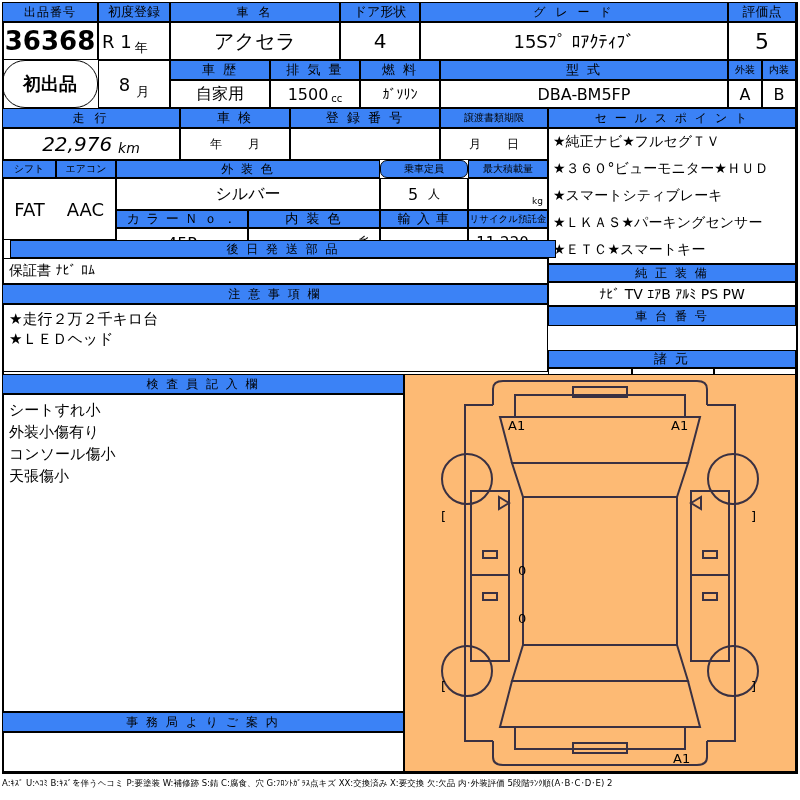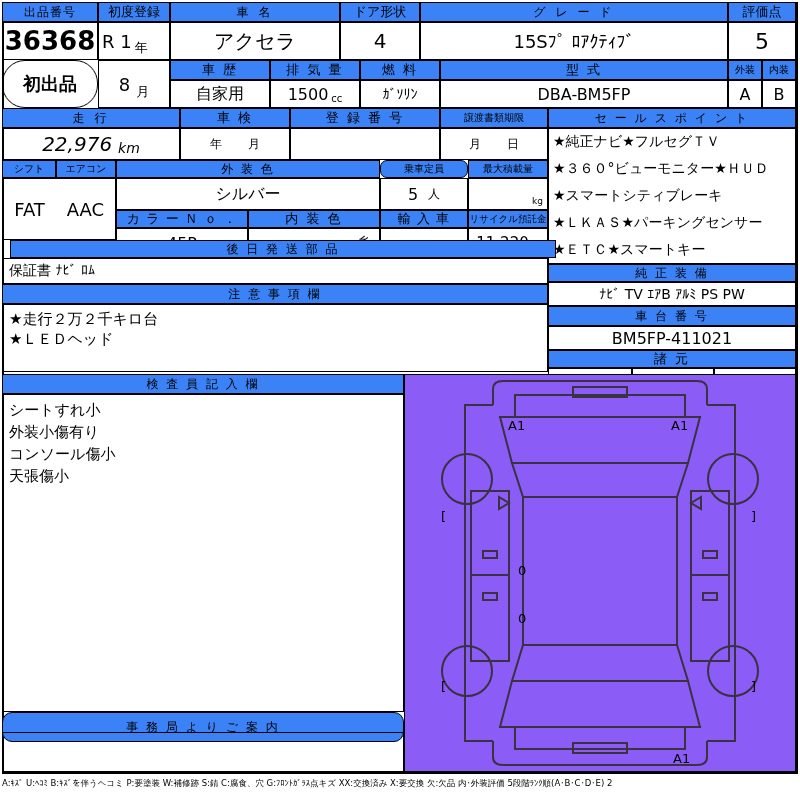--- a/index.html
+++ b/index.html
@@ -26,21 +26,21 @@
   .t18{font-size:18px;}
   .t20{font-size:20px;}
   .t22{font-size:22px;}
   .t26{font-size:26px;}
   .sp1{letter-spacing:1px;}
   .sp2{letter-spacing:2px;}
   .sp3{letter-spacing:3px;}
   .b{font-weight:bold;}
   .outer{position:absolute;left:2px;top:2px;width:796px;height:772px;border:2px solid #000;box-sizing:border-box;}
   .footer{position:absolute;left:2px;top:778px;width:796px;font-size:8.5px;letter-spacing:0px;white-space:nowrap;}
-  .diagram{position:absolute;left:404px;top:374px;width:392px;height:398px;box-sizing:border-box;border:1px solid #000;background:#8b5cf6;}
+  .diagram{position:absolute;left:404px;top:374px;width:392px;height:398px;box-sizing:border-box;border:1px solid #000;background:#fdba74;}
   svg{display:block;}
 </style>
 </head>
 <body>
 
 <div class="sheet">
 
   <div class="outer"></div>
 
   <div class="bx hdr c t12 sp1" style="left:2px;top:2px;width:96px;height:20px;">
@@ -267,23 +267,20 @@
   <div class="bx hdr c t12 sp2" style="left:2px;top:284px;width:546px;height:20px;">
       <span>注 意 事 項 欄</span>
     </div>
   <div class="bx" style="left:2px;top:304px;width:546px;height:68px;padding:4px 0 0 6px;">
     <div class="t15" style="line-height:20px;">★走行２万２千キロ台</div>
     <div class="t15" style="line-height:20px;">★ＬＥＤヘッド</div>
   </div>
 
   <div class="bx hdr c t12 sp2" style="left:548px;top:306px;width:248px;height:20px;">
       <span>車 台 番 号</span>
-    </div>
-  <div class="bx c t16" style="left:548px;top:326px;width:248px;height:24px;">
-      <span>BM5FP-411021</span>
     </div>
   <div class="bx hdr c t11 sp2" style="left:548px;top:350px;width:248px;height:18px;">
       <span>諸 元</span>
     </div>
   <div class="bx c t12" style="left:548px;top:368px;width:84px;height:24px;">
     <span class="t10" style="padding-right:6px;">長さ</span>
     <span class="t13">458</span>
   </div>
   <div class="bx c t12" style="left:632px;top:368px;width:82px;height:24px;">
     <span class="t10" style="padding-right:6px;">幅</span>
@@ -297,21 +294,21 @@
   <div class="bx" style="left:2px;top:394px;width:402px;height:318px;padding:4px 0 0 6px;">
     <div class="t15" style="line-height:22px;">シートすれ小</div>
     <div class="t15" style="line-height:22px;">外装小傷有り</div>
     <div class="t15" style="line-height:22px;">コンソール傷小</div>
     <div class="t15" style="line-height:22px;">天張傷小</div>
   </div>
   <div class="bx hdr c t12 sp2" style="left:2px;top:374px;width:402px;height:20px;">
       <span>検 査 員 記 入 欄</span>
     </div>
 
-  <div class="bx hdr c t12 sp2" style="left:2px;top:712px;width:402px;height:30px;border-radius:10px;">
+  <div class="bx hdr c t12 sp2" style="left:2px;top:712px;width:402px;height:20px;">
       <span>事 務 局 よ り ご 案 内</span>
     </div>
   <div class="bx" style="left:2px;top:732px;width:402px;height:40px;"></div>
 
   <div class="diagram">
     <svg width="390" height="396" viewBox="0 0 390 396">
       <g fill="none" stroke="#3a3142" stroke-width="2">
 
         <path d="M88 30 L88 14 Q88 6 98 6 L292 6 Q302 6 302 14 L302 30"></path>
         <path d="M88 366 L88 382 Q88 390 98 390 L292 390 Q302 390 302 382 L302 366"></path>

